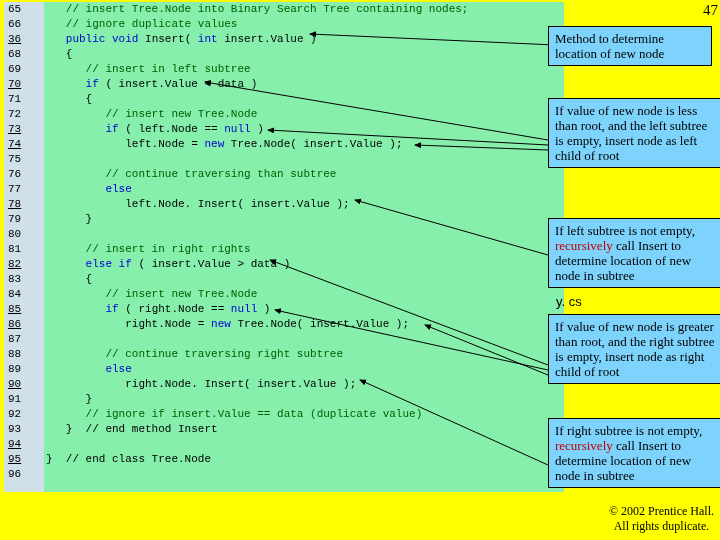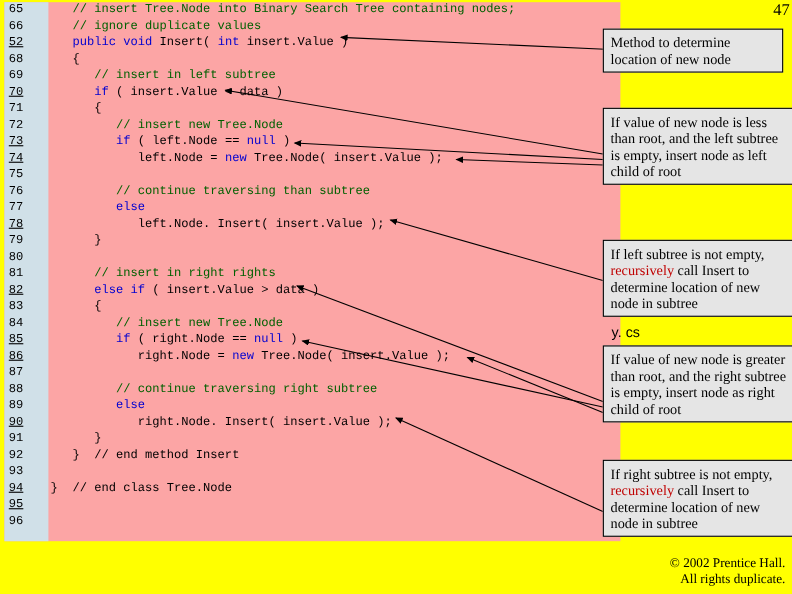--- a/index.html
+++ b/index.html
@@ -1,41 +1,41 @@
 <!DOCTYPE html>
 <html><head>
 <meta charset="utf-8">
 <style>
   html,body{margin:0;padding:0;font-family:Georgia,serif}
   .stage{position:relative;width:720px;height:540px;background:#ffff00;overflow:hidden}
   .outline{position:absolute;right:30px;top:6px;font-family:Georgia,serif;font-size:22px;text-decoration:underline}
   .pageno{position:absolute;right:2px;top:2px;font-size:15px}
-  .codearea{position:absolute;left:4px;top:2px;width:560px;height:490px;background:#fca5a5}
+  .codearea{position:absolute;left:4px;top:2px;width:560px;height:490px;background:#86efac}
   .gutter{position:absolute;left:0;top:0;width:40px;height:100%;background:#d0e0e8}
   pre.code{position:absolute;left:42px;top:0;margin:0;font-family:"Courier New",monospace;font-size:11px;line-height:15px;white-space:pre}
   pre.lines{position:absolute;left:4px;top:0;margin:0;font-family:"Courier New",monospace;font-size:11px;line-height:15px;text-align:left}
   .cmt{color:#006000}
   .kw{color:#0000d0}
   .ul{text-decoration:underline}
-  .box{position:absolute;background:#e5e5e5;border:1px solid #000;font-family:Georgia,serif;font-size:13px;line-height:15px;padding:4px 6px}
+  .box{position:absolute;background:#7dd3fc;border:1px solid #000;font-family:Georgia,serif;font-size:13px;line-height:15px;padding:4px 6px}
   .recursive{color:#c00000}
-  .copy{position:absolute;right:6px;bottom:6px;font-size:12px;text-align:right}
+  .copy{position:absolute;right:6px;bottom:6px;font-size:12px;text-align:center}
   svg.arrows{position:absolute;left:0;top:0;pointer-events:none}
 </style>
 </head>
 <body>
 
 <div class="stage">
   <span class="pageno">47</span>
 
   <div class="codearea">
     <div class="gutter"></div>
     <pre class="lines" id="linecol">65
 66
-<span class="ul">52</span>
+<span class="ul">36</span>
 68
 69
 <span class="ul">70</span>
 71
 72
 <span class="ul">73</span>
 <span class="ul">74</span>
 75
 76
 77
@@ -79,20 +79,21 @@
       <span class="kw">else if</span> ( insert.Value &gt; data )
       {
 <span class="cmt">         // insert new Tree.Node</span>
          <span class="kw">if</span> ( right.Node == <span class="kw">null</span> )
             right.Node = <span class="kw">new</span> Tree.Node( insert.Value );
 
 <span class="cmt">         // continue traversing right subtree</span>
          <span class="kw">else</span>
             right.Node. Insert( insert.Value );
       }
+<span class="cmt">      // ignore if insert.Value == data (duplicate value)</span>
    }  // end method Insert
 
 }  // end class Tree.Node
 </pre>
   </div>
 
   <svg class="arrows" width="720" height="540">
     <defs>
       <marker id="ah" markerWidth="8" markerHeight="8" refX="6" refY="3" orient="auto">
         <path d="M0,0 L7,3 L0,6 Z" fill="#000"></path>

